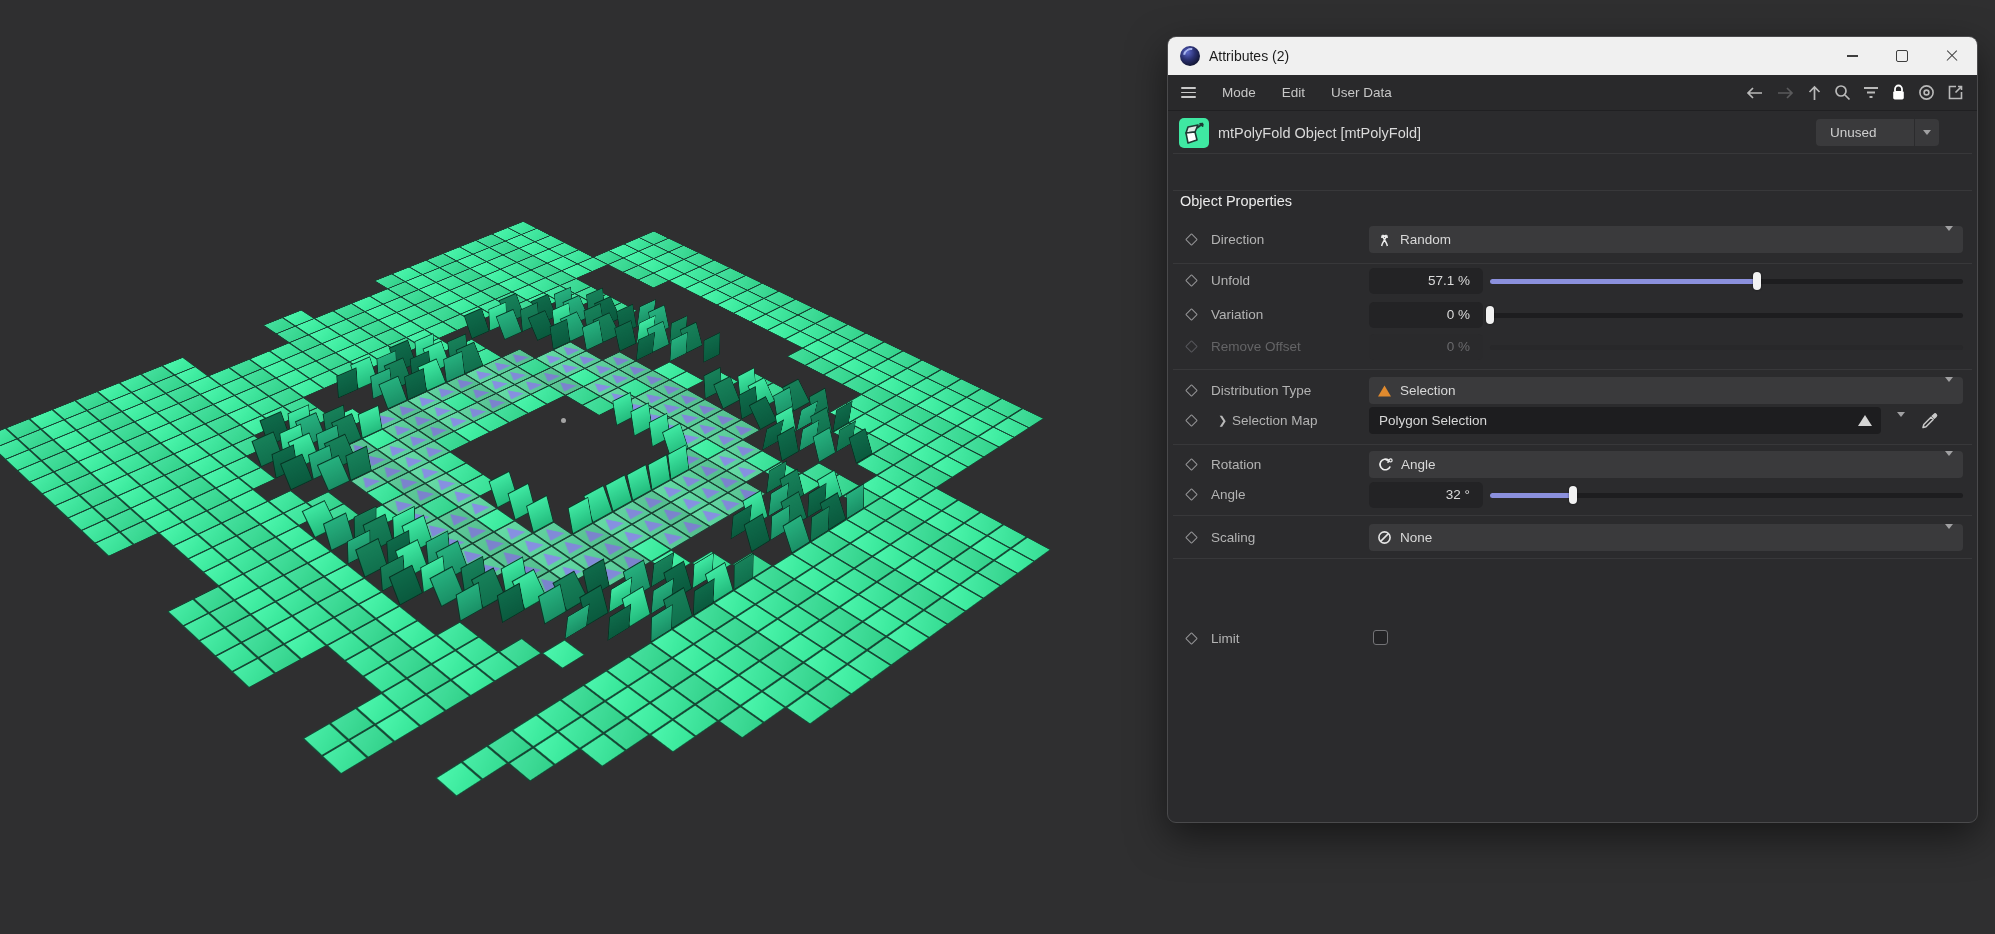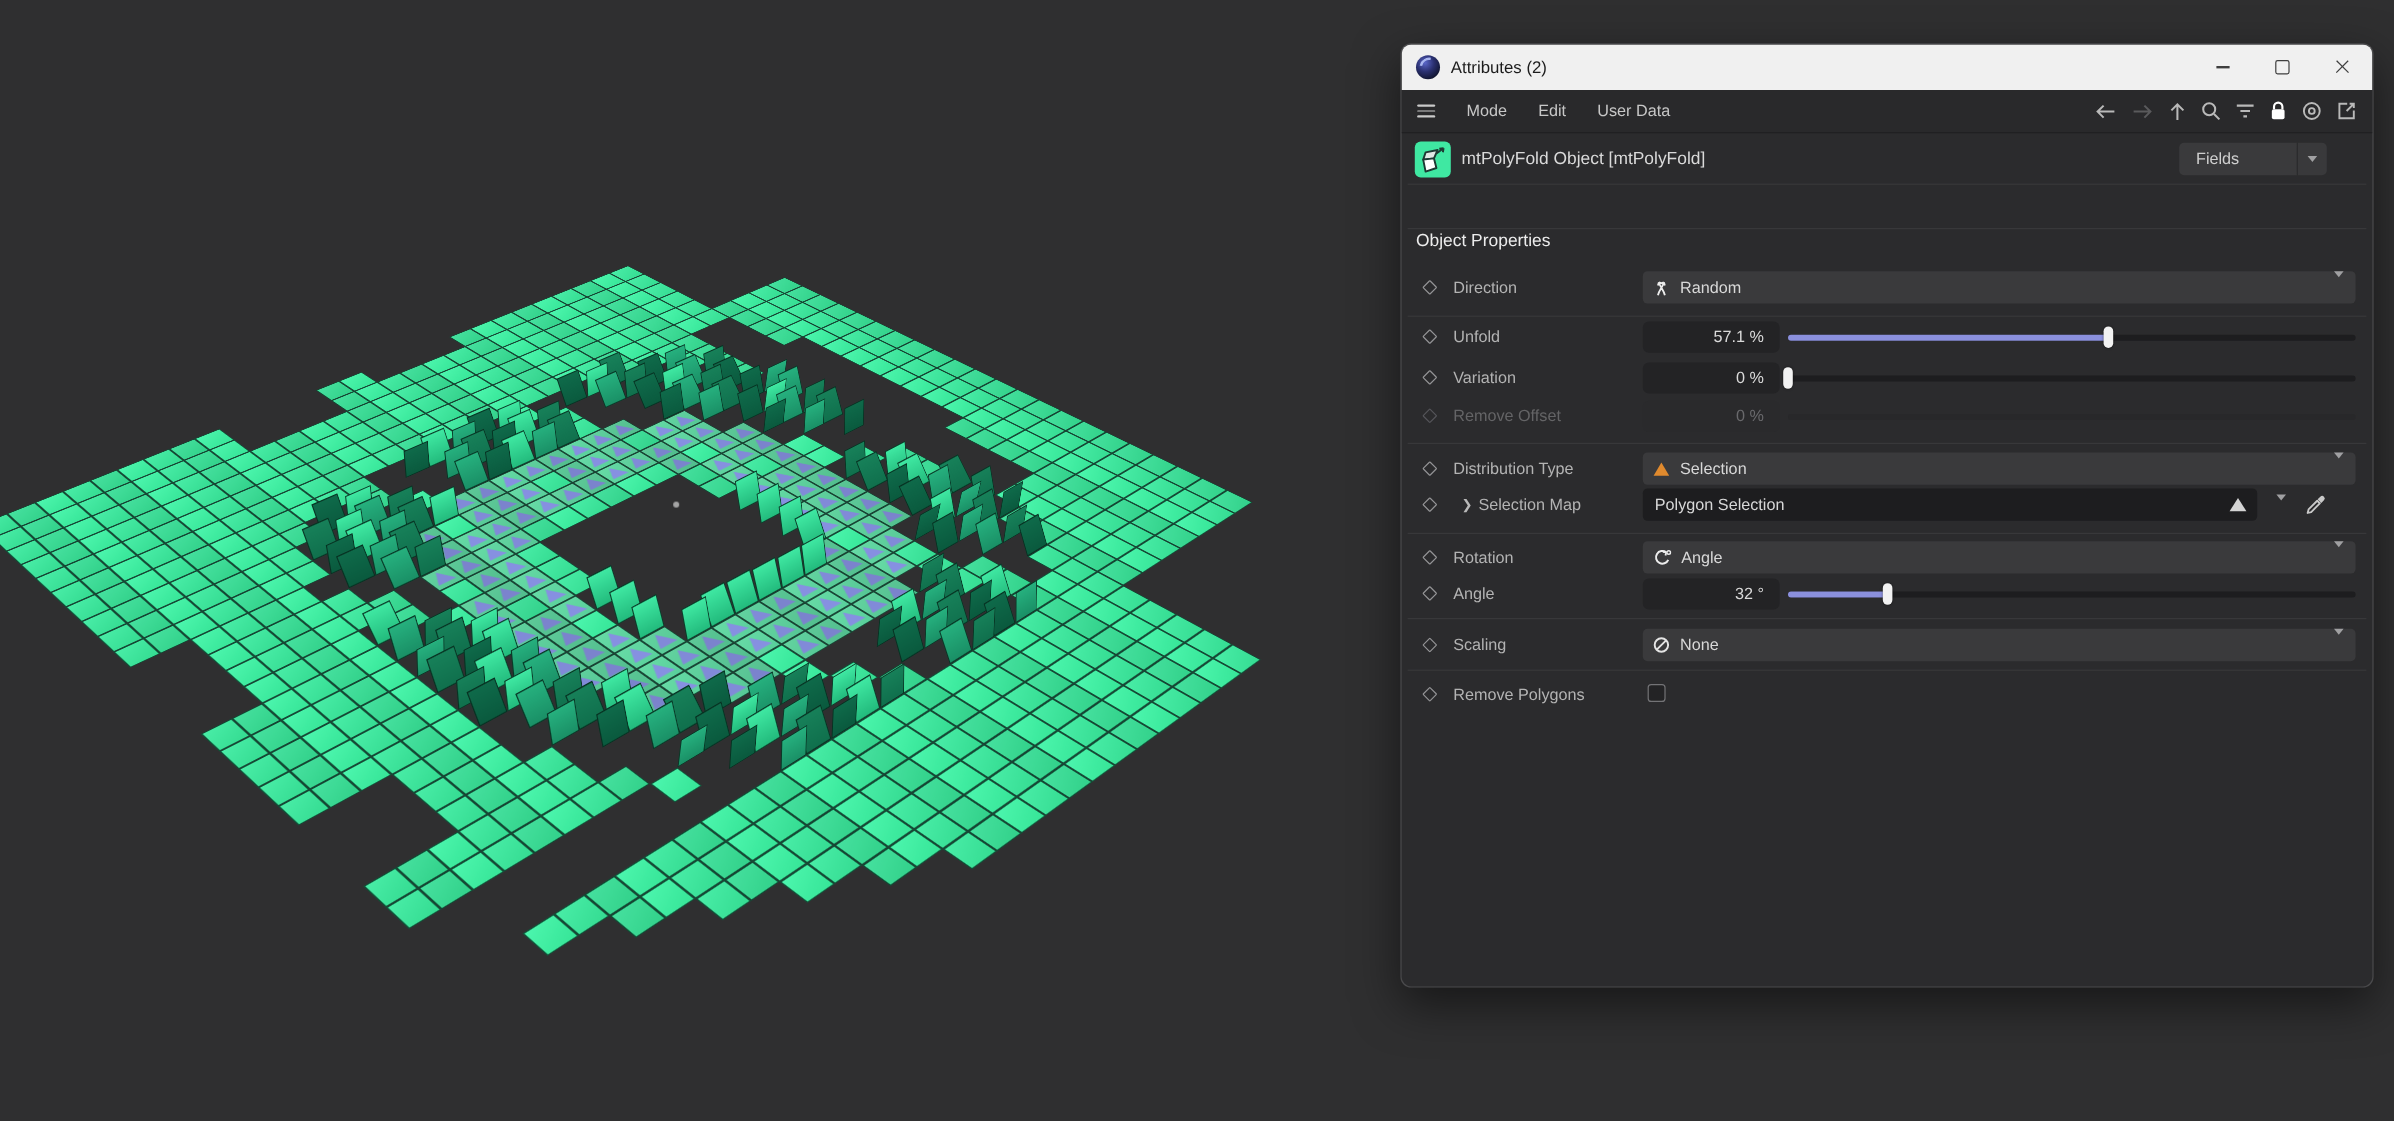--- a/index.html
+++ b/index.html
@@ -1460,21 +1460,21 @@
     <div class="objheader">
       <span class="objicon">
         <svg width="26" height="26" viewBox="0 0 26 26">
           <polygon points="7,7 17,5 14,12 5,13" fill="#dfe8e4" stroke="#1d3a33" stroke-width="1.6" stroke-linejoin="round"></polygon>
           <polygon points="5,13 14,12 16,20 7,23" fill="#ffffff" stroke="#1d3a33" stroke-width="1.6" stroke-linejoin="round"></polygon>
           <path d="M16 8 L22 3.5 M22 3.5 l-3.6 .4 M22 3.5 l-.6 3.4" stroke="#1d3a33" stroke-width="1.6" fill="none"></path>
         </svg>
       </span>
       <span class="objtitle">mtPolyFold Object [mtPolyFold]</span>
       <div class="preset">
-        <span class="pmain">Fields</span>
+        <span class="pmain">Unused</span>
         <span class="pcaret">
             <span class="caret"></span>
           </span>
       </div>
     </div>
 
     <div class="sep" style="top:116px"></div>
 
 
     <div class="sep" style="top:153px"></div>
@@ -1602,21 +1602,21 @@
               <path d="M3.6 11.4 L11.4 3.6" stroke="#e4e4e4" stroke-width="1.6"></path>
             </svg>
         </span>
         <span class="dd-text">None</span>
         <span class="dd-caret"><span class="caret"></span></span>
       </div>
     </div>
 
     <div class="sep" style="top:521px"></div>
 
-    <div class="row" style="top:527px">
+    <div class="row" style="top:587px">
       <span class="diamond"></span>
-      <span class="plabel">Remove Polygons</span>
+      <span class="plabel">Limit</span>
       <span class="checkbox"></span>
     </div>
 
 
   </div>
 </div>
 
 </body></html>

